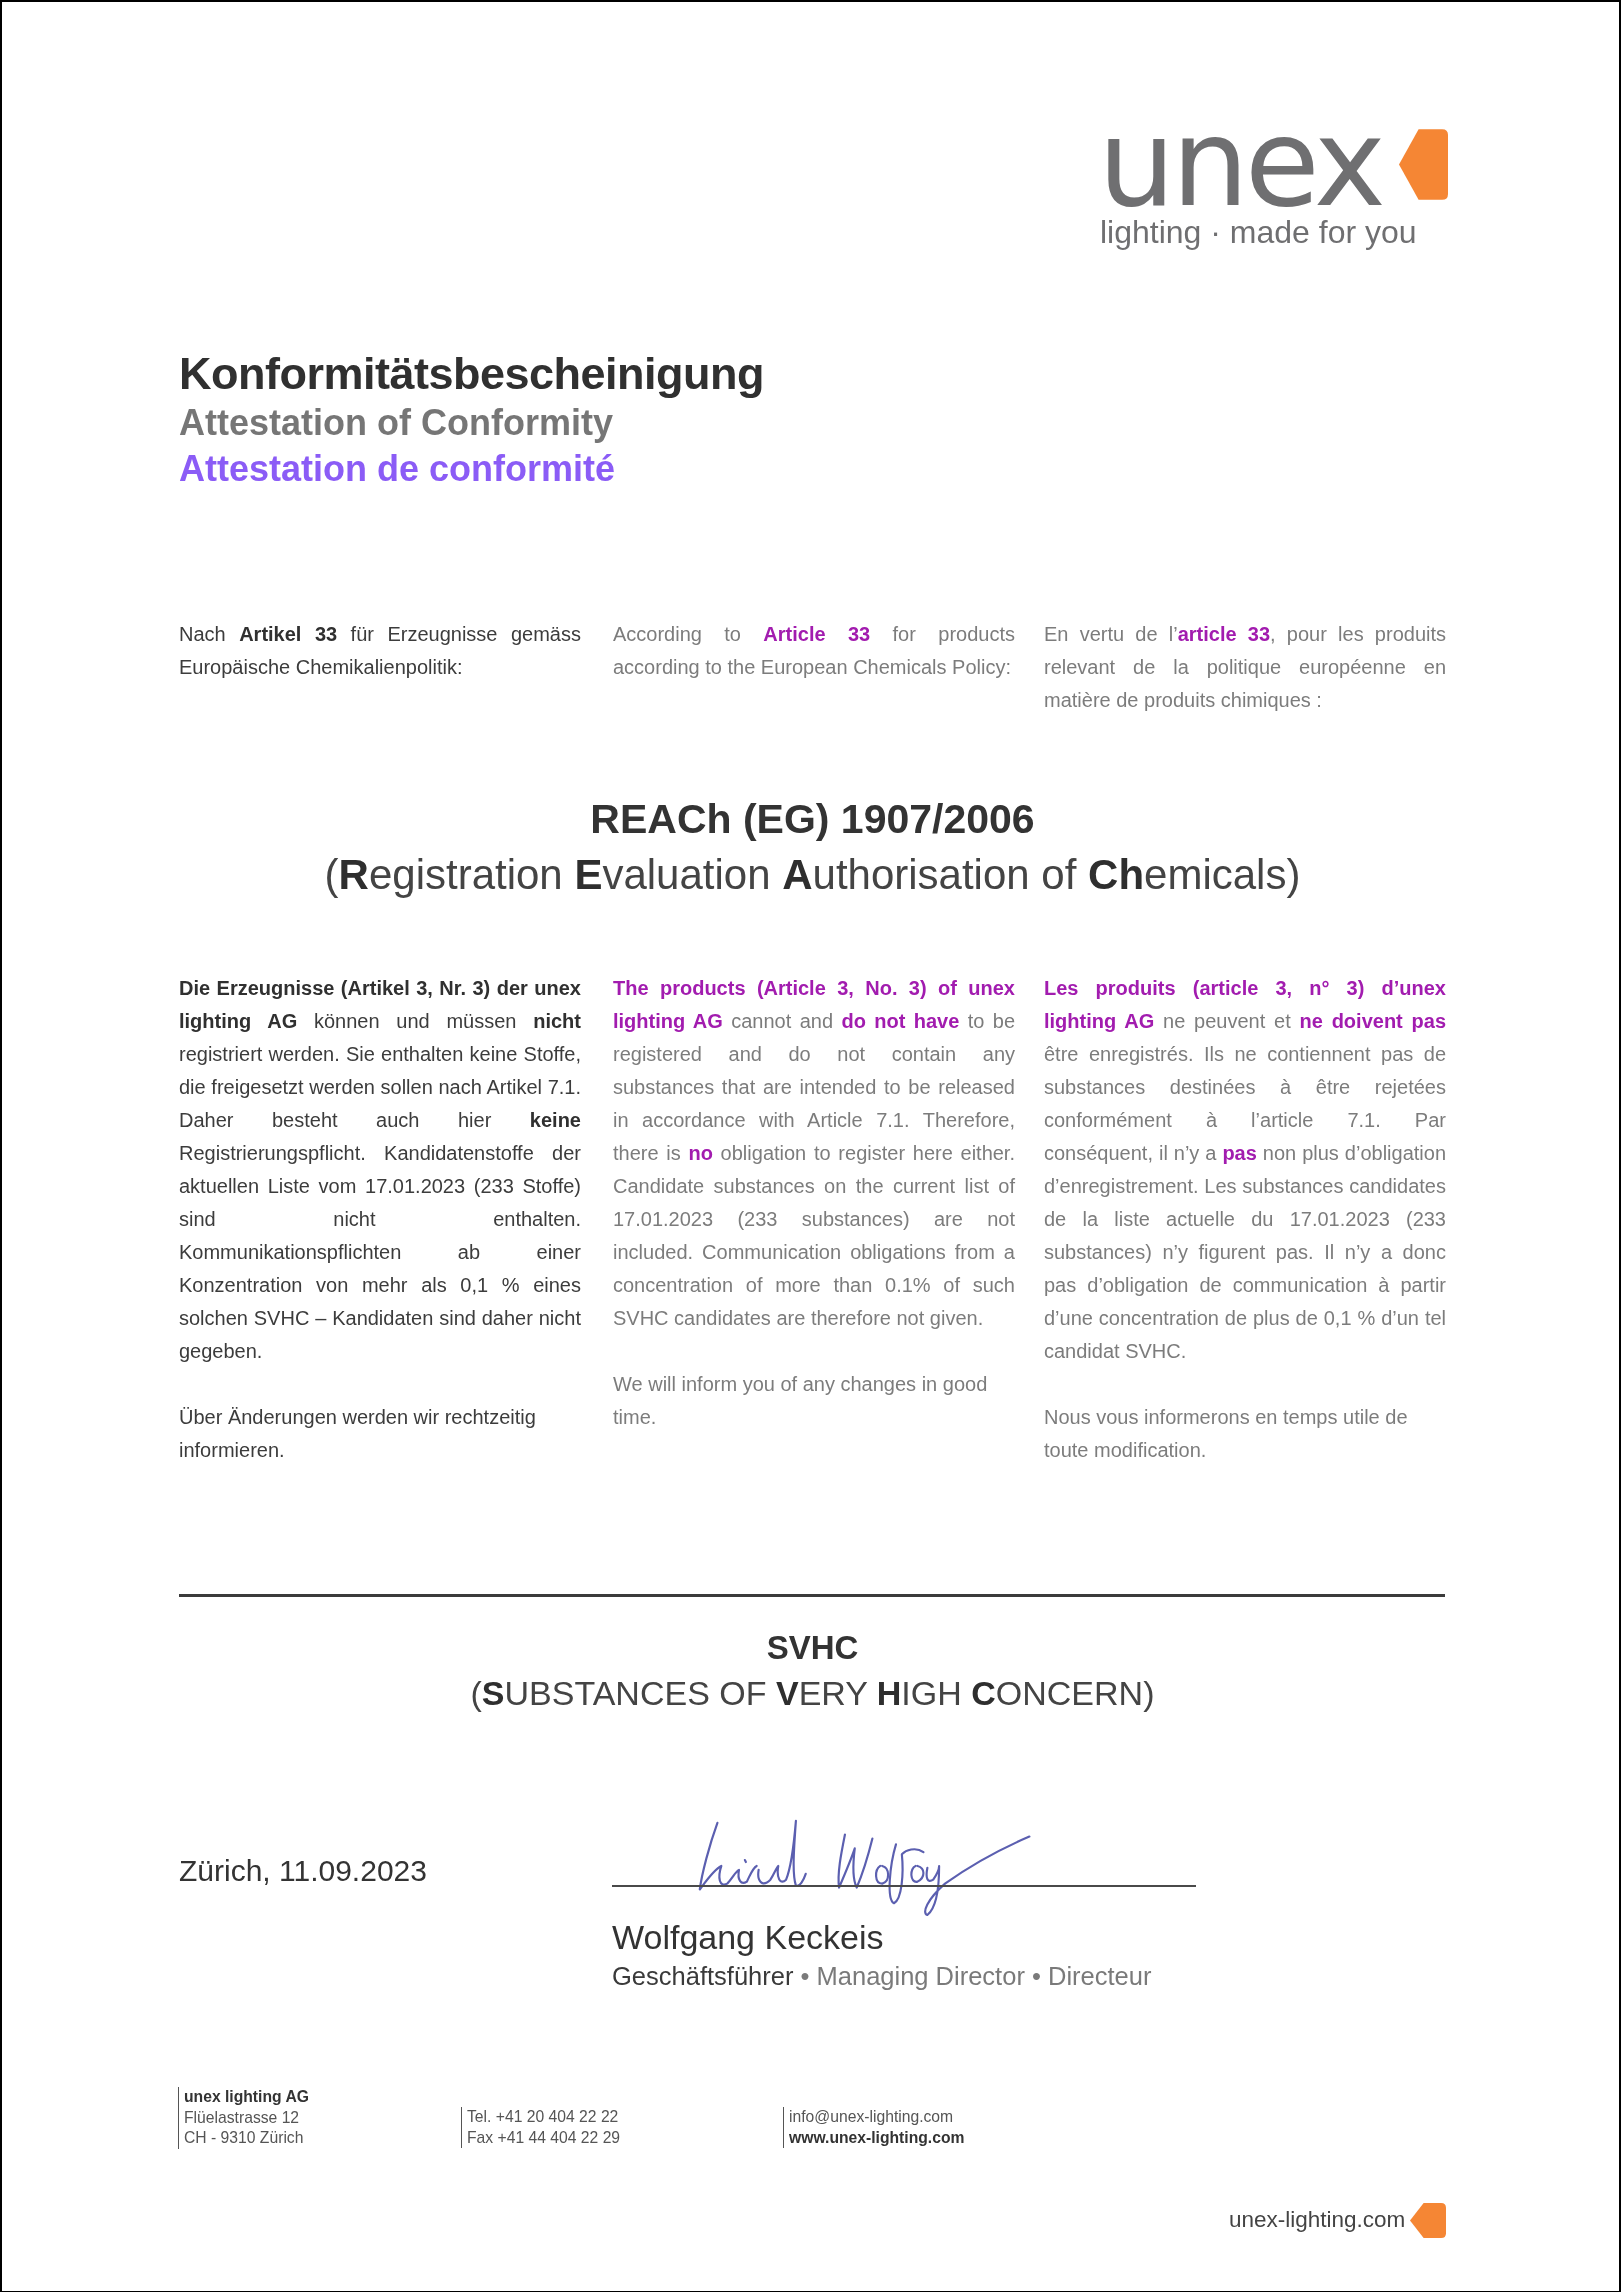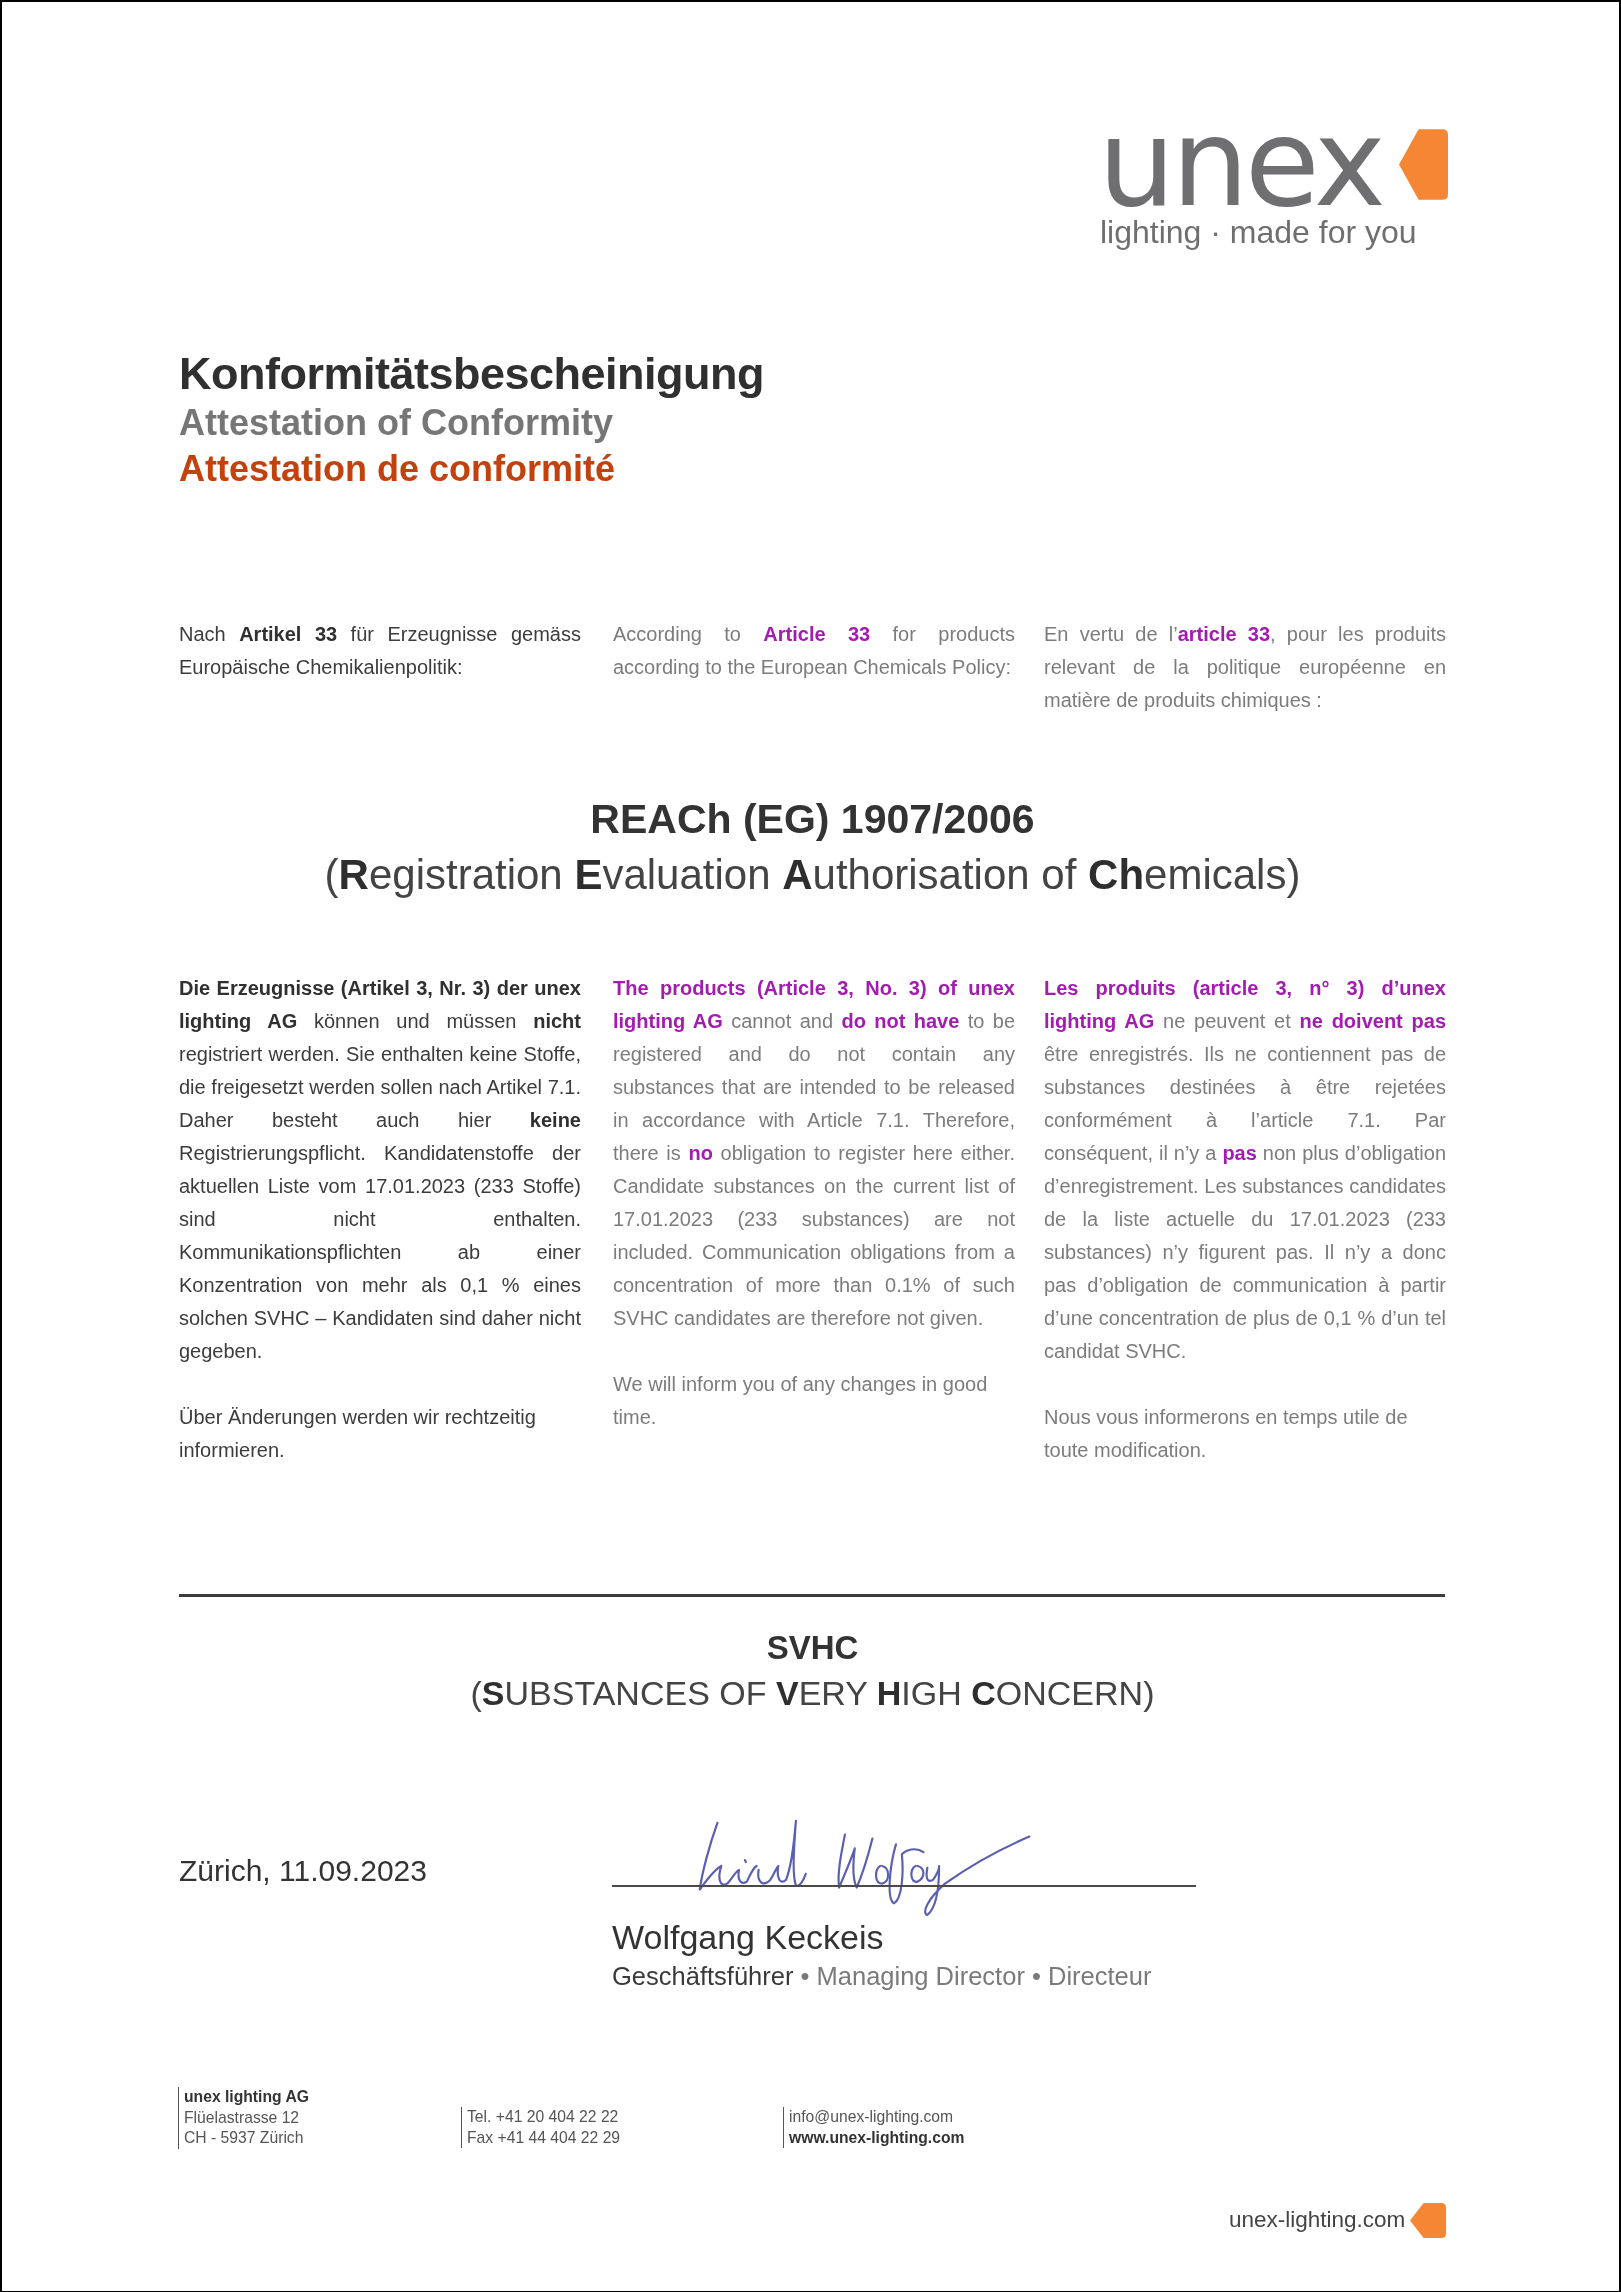--- a/index.html
+++ b/index.html
@@ -11,21 +11,21 @@
 
   
   .logo-word { left:1096px; top:100px; font-size:122px; font-weight:400; color:#6f6f71;
                letter-spacing:-3.9px; line-height:1; font-family:"DejaVu Sans", sans-serif; }
   .logo-tag { left:1098px; top:214px; font-size:32px; color:#6f6f71; line-height:1; }
   .logo-mark { left:1397px; top:127px; width:49px; height:71px; }
 
   
   .t1 { left:177px; top:346px; font-size:45px; font-weight:700; color:#303030; letter-spacing:-0.5px; }
   .t2 { left:177px; top:400px; font-size:36px; font-weight:700; color:#767676; }
-  .t3 { left:177px; top:446px; font-size:36px; font-weight:700; color:#c2410c; }
+  .t3 { left:177px; top:446px; font-size:36px; font-weight:700; color:#8b5cf6; }
 
   .col { position:absolute; width:402px; font-size:20px; line-height:33px; text-align:justify;
          font-family:"Liberation Sans", sans-serif; }
   .c-de { left:177px; color:#3c3c3c; }
   .c-en { left:611px; color:#7c7c7c; }
   .c-fr { left:1042px; color:#7c7c7c; }
   .col b { font-weight:700; }
   .c-de b { color:#303030; }
   .c-en b, .c-fr b { color:#a21caf; }
   .intro { top:616px; }
@@ -110,21 +110,21 @@
       <path d="M232 62 C226 64 226 80 234 78 C242 74 242 64 234 62 M244 64 C242 74 244 80 250 76 C254 70 256 64 256 62 C256 80 254 104 244 112 C238 110 244 96 262 80 C290 60 320 44 348 32"></path>
     </g>
   </svg>
   <div class="abs sig-line"></div>
   <div class="abs signer">Wolfgang Keckeis</div>
   <div class="abs role"><span>Geschäftsführer</span><span class="g"> • </span><span class="g">Managing Director</span><span class="g"> • </span><span class="g">Directeur</span></div>
 
   <div class="foot f1">
     <div><b>unex lighting AG</b></div>
     <div>Flüelastrasse 12</div>
-    <div>CH - 5937 Zürich</div>
+    <div>CH - 9310 Zürich</div>
   </div>
   <div class="foot f2">
     <div>Tel. +41 20 404 22 22</div>
     <div>Fax +41 44 404 22 29</div>
   </div>
   <div class="foot f3">
     <div>info@unex-lighting.com</div>
     <div><b>www.unex-lighting.com</b></div>
   </div>
 

